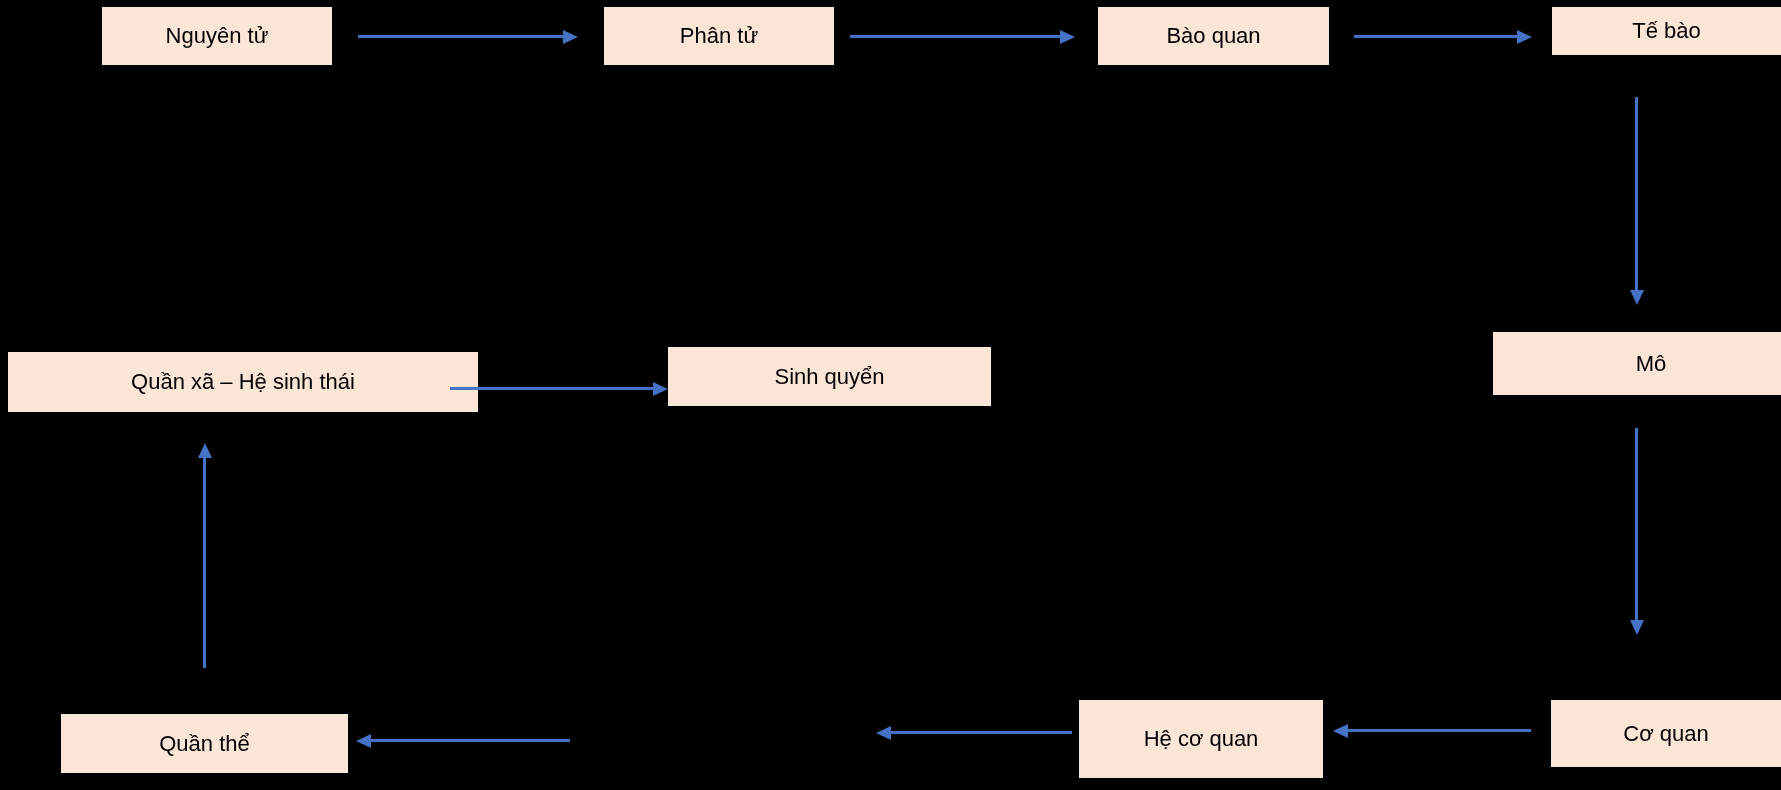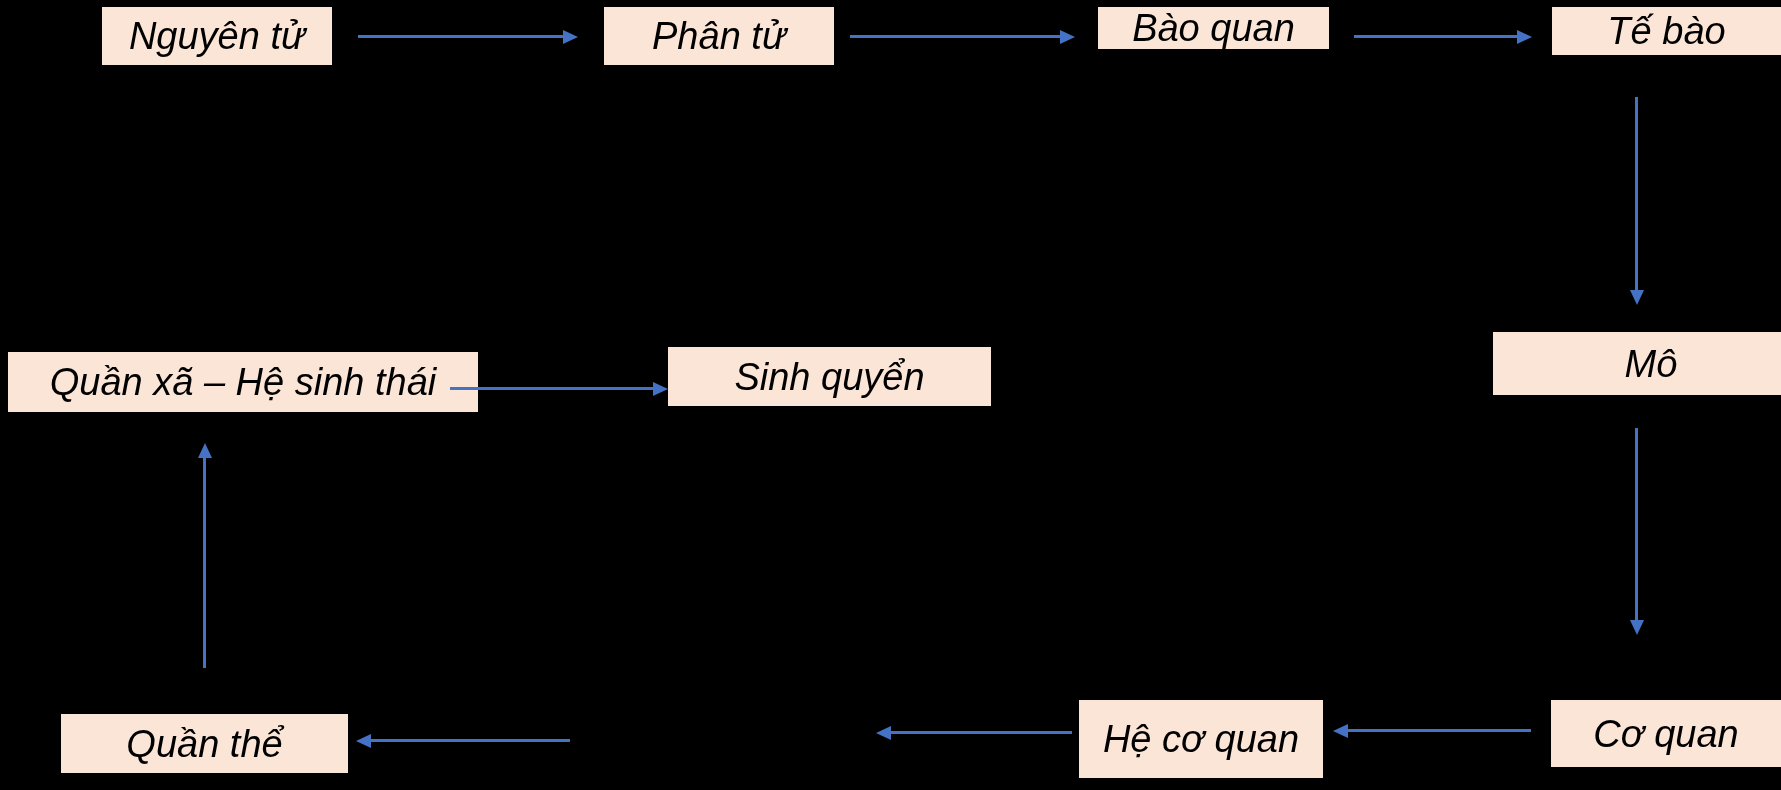--- a/index.html
+++ b/index.html
@@ -18,43 +18,42 @@
     background: var(--bg);
     font-family: "Liberation Sans", "DejaVu Sans", sans-serif;
   }
   .box {
     position: absolute;
     background: var(--box-fill);
     color: var(--text);
     display: flex;
     align-items: center;
     justify-content: center;
-    font-size: 38px;
+    font-size: 22px;
     line-height: 1;
     white-space: nowrap;
-    font-style: italic;
   }
   .arrow { position: absolute; }
   .shaft { position: absolute; background: var(--arrow); }
   .head  { position: absolute; width: 0; height: 0; }
   .head-right { border-top: 7px solid transparent; border-bottom: 7px solid transparent; border-left: 15px solid var(--arrow); }
   .head-left  { border-top: 7px solid transparent; border-bottom: 7px solid transparent; border-right: 15px solid var(--arrow); }
   .head-down  { border-left: 7px solid transparent; border-right: 7px solid transparent; border-top: 15px solid var(--arrow); }
   .head-up    { border-left: 7px solid transparent; border-right: 7px solid transparent; border-bottom: 15px solid var(--arrow); }
 </style>
 </head>
 <body>
 
 <div class="canvas">
 
   <div class="box" style="left:102px; top:7px; width:230px; height:58px">Nguyên tử</div>
 
   <div class="box" style="left:604px; top:7px; width:230px; height:58px">Phân tử</div>
 
-  <div class="box" style="left:1098px; top:7px; width:231px; height:42px">Bào quan</div>
+  <div class="box" style="left:1098px; top:7px; width:231px; height:58px">Bào quan</div>
 
   <div class="box" style="left:1552px; top:7px; width:229px; height:48px">Tế bào</div>
 
   <div class="box" style="left:1493px; top:332px; width:316px; height:63px">Mô</div>
 
   <div class="box" style="left:1551px; top:700px; width:230px; height:67px">Cơ quan</div>
 
   <div class="box" style="left:1079px; top:700px; width:244px; height:78px">Hệ cơ quan</div>
 
 

